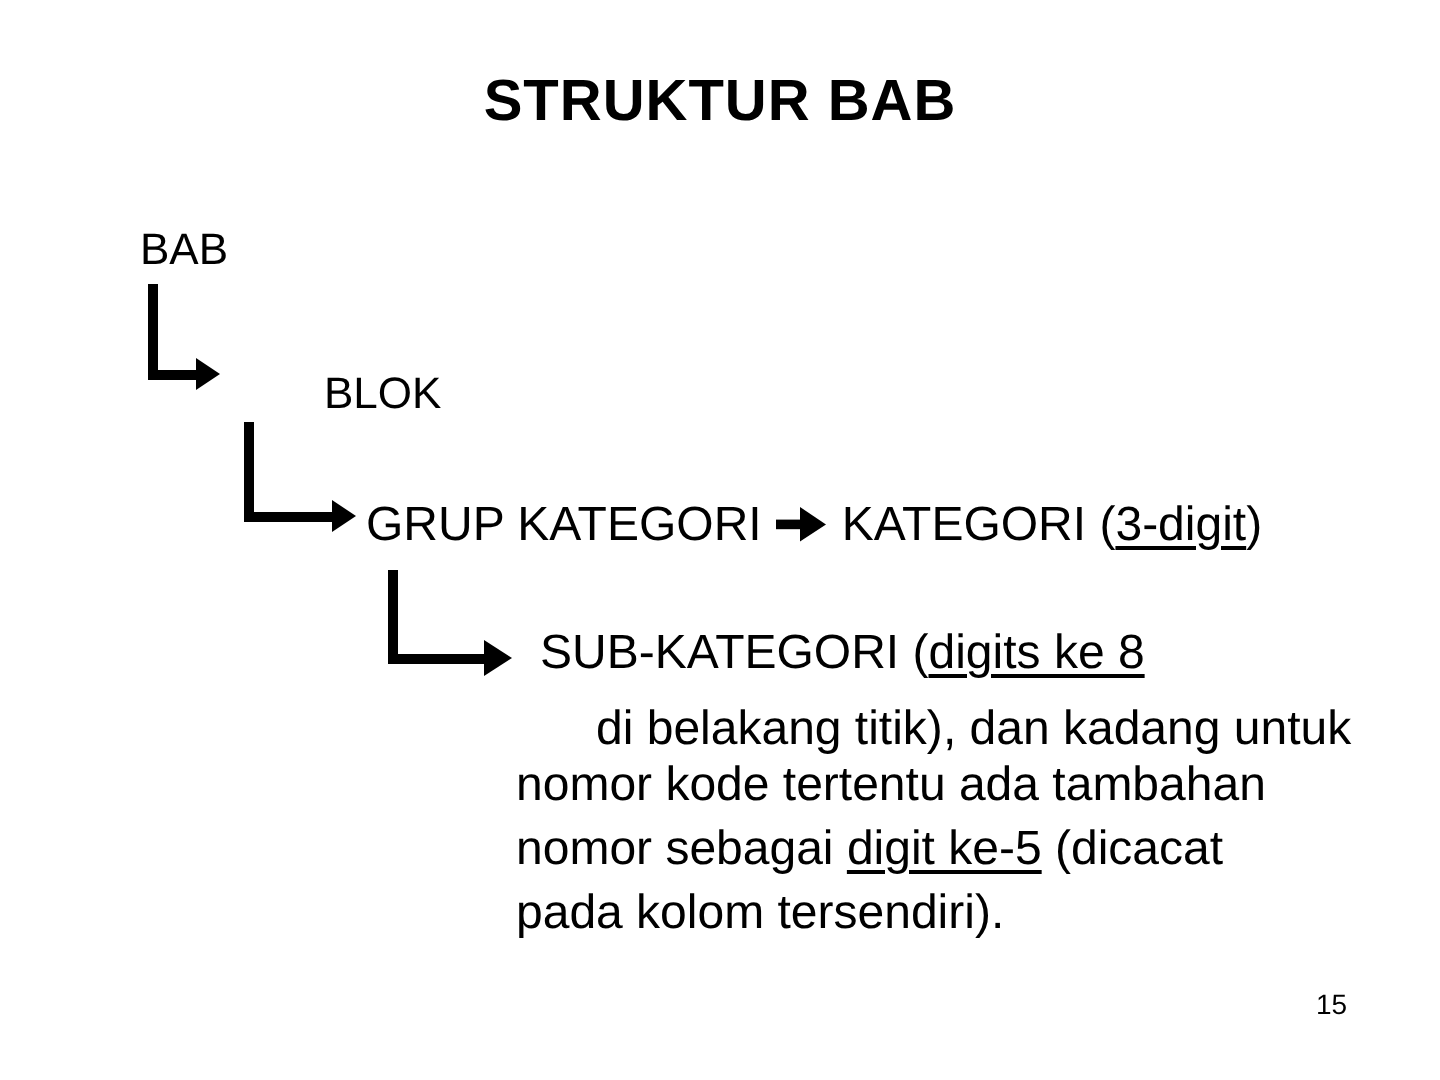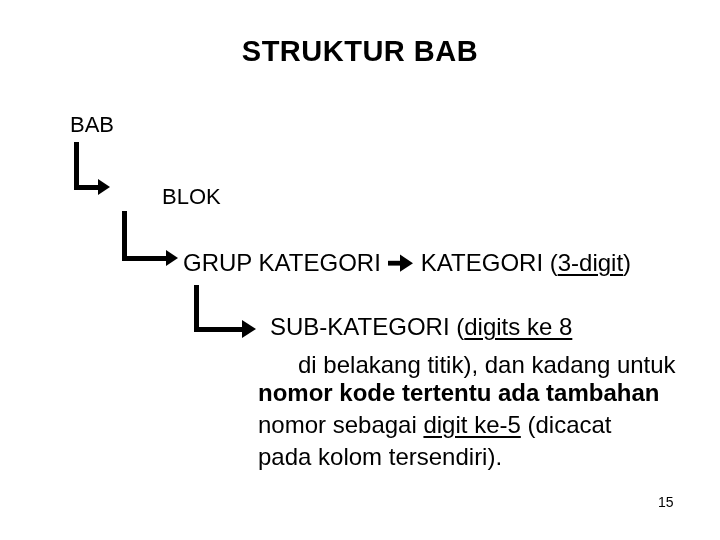--- a/index.html
+++ b/index.html
@@ -60,21 +60,21 @@
   <div class="elbow" style="left:194px;top:285px;width:65px;height:53px;">
     <div class="ev" style="height:47px;"></div>
     <div class="eh" style="top:42px;width:48px;"></div>
     <div class="tri big" style="left:48px;top:35px;"></div>
   </div>
 
   <div class="line" style="left:270px;top:315px;"><span class="b">SUB-KATEGORI (</span><span class="b u">digits ke 8</span></div>
 
   <div class="line" style="left:258px;top:353px;margin-left:40px;"><span class="b">di belakang titik)</span><span>, dan kadang untuk</span></div>
 
-  <div class="line" style="left:258px;top:381px;font-weight:bold;"><span>nomor kode tertentu ada tambahan</span></div>
+  <div class="line" style="left:258px;top:381px;"><span>nomor kode tertentu ada tambahan</span></div>
 
   <div class="line" style="left:258px;top:413px;"><span class="b">nomor sebagai </span><span class="b u">digit ke-5</span><span> (dicacat</span></div>
 
   <div class="line" style="left:258px;top:445px;"><span>pada kolom tersendiri).</span></div>
 
   <div class="pagenum">15</div>
 
 </div>
 
 </body></html>

